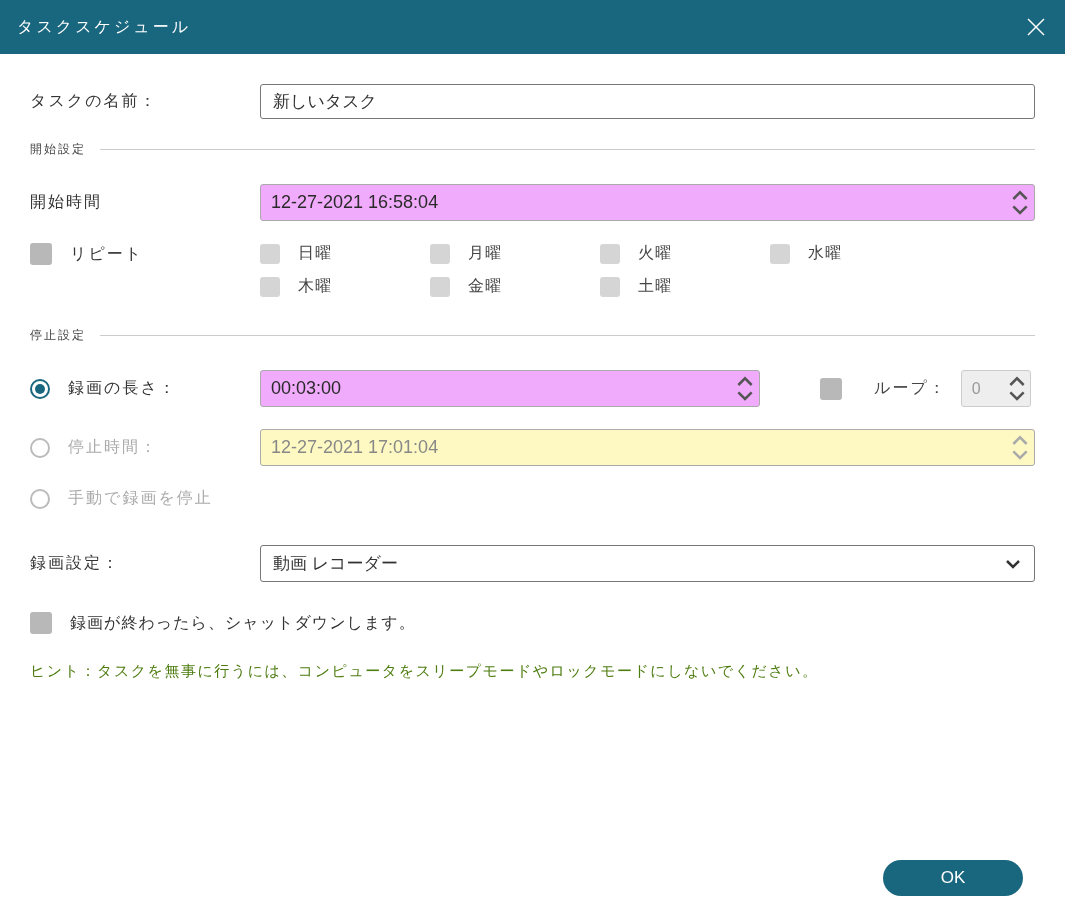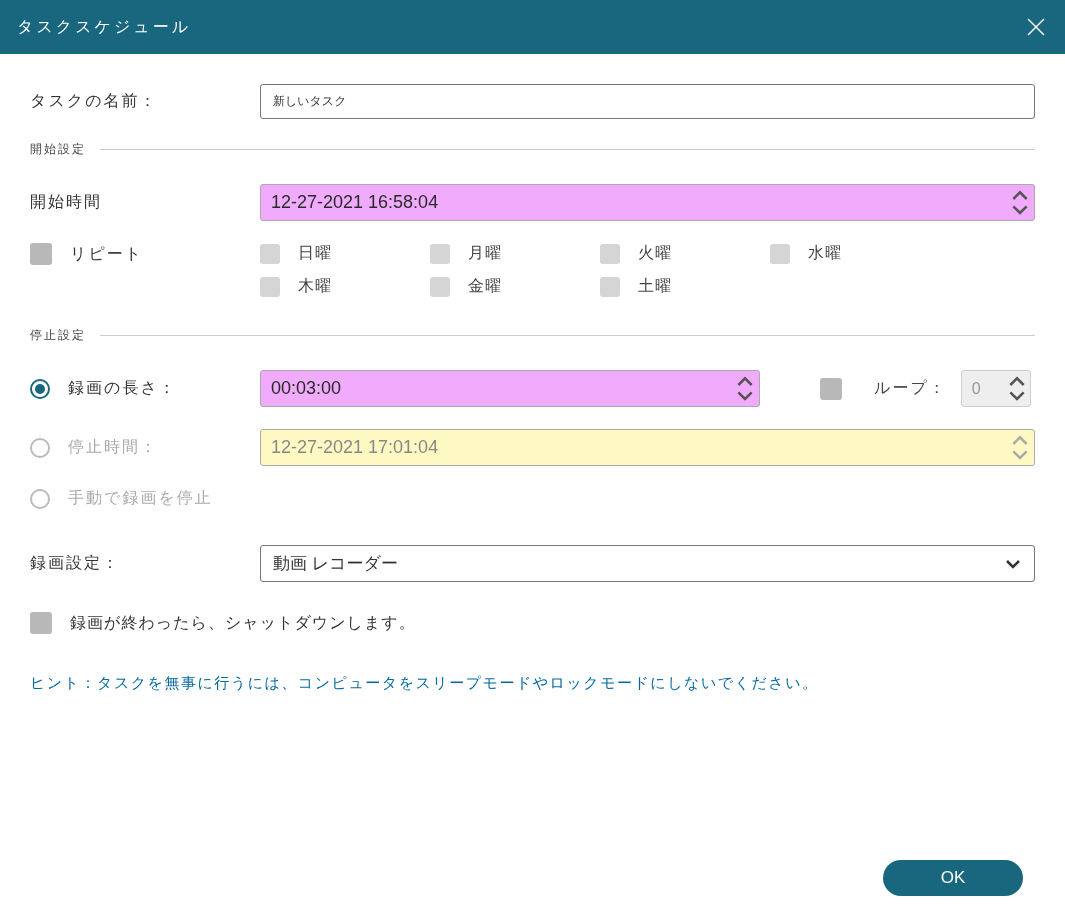--- a/index.html
+++ b/index.html
@@ -8,21 +8,21 @@
     .header { background: #19667f; height: 54px; display: flex; align-items: center; justify-content: space-between; padding: 0 17px; }
     .header-title { color: #fff; font-size: 16px; letter-spacing: 3px; }
     .close-x { width: 24px; height: 24px; cursor: pointer; }
     .close-x svg { stroke: #fff; stroke-width: 1.5; }
     
     .content { padding: 30px 30px 0 30px; }
     
     .row { display: flex; align-items: center; margin-bottom: 22px; }
     .label { width: 230px; font-size: 16px; color: #333; letter-spacing: 2px; }
     
-    .text-input { flex: 1; height: 35px; border: 1px solid #777; border-radius: 3px; padding: 0 12px; font-size: 12px; color: #333; }
+    .text-input { flex: 1; height: 35px; border: 1px solid #777; border-radius: 3px; padding: 0 12px; font-size: 17px; color: #333; }
     
     .section-title { font-size: 12px; color: #444; letter-spacing: 2px; }
     .divider-row { display: flex; align-items: center; margin: 18px 0 26px 0; }
     .divider { flex: 1; height: 1px; background: #ccc; margin-left: 14px; }
     
     .spinner { flex: 1; height: 37px; background: #f0abfc; border: 1px solid #aaa; border-radius: 3px; display: flex; align-items: center; padding: 0 36px 0 10px; position: relative; font-size: 18px; color: #2a2a2a; }
     .spinner.light { background: #fef9c3; color: #888; }
     .spin-btns { position: absolute; right: 4px; top: 2px; bottom: 2px; width: 20px; display: flex; flex-direction: column; justify-content: center; }
     .spin-btns svg { stroke: #555; stroke-width: 1.5; fill: none; cursor: pointer; }
     
@@ -39,21 +39,21 @@
     
     .loop-block { display: flex; align-items: center; margin-left: 60px; }
     .loop-label { font-size: 16px; color: #444; margin: 0 14px 0 14px; letter-spacing: 2px; }
     .loop-input { width: 70px; height: 37px; background: #eee; border: 1px solid #ccc; border-radius: 3px; padding: 0 24px 0 10px; color: #999; font-size: 16px; position: relative; }
     .loop-wrap { position: relative; }
     .loop-wrap .spin-btns { right: 4px; top: 3px; bottom: 3px; }
     
     .select { flex: 1; height: 37px; border: 1px solid #777; border-radius: 3px; display: flex; align-items: center; justify-content: space-between; padding: 8px 12px; font-size: 17px; color: #333; cursor: pointer; }
     .select svg { stroke: #333; stroke-width: 2.5; fill: none; }
     
-    .hint { font-size: 15px; color: #0369a1; letter-spacing: 1.5px; margin-top: 40px; }
+    .hint { font-size: 15px; color: #4d7c0f; letter-spacing: 1.5px; margin-top: 28px; }
     
     .footer { position: absolute; bottom: 24px; right: 42px; }
     .ok-btn { width: 140px; height: 36px; background: #19667f; color: #fff; border: none; border-radius: 20px; font-size: 17px; cursor: pointer; }
     
     .duration-spinner { width: 500px; flex: none; }
   </style>
 </head>
 <body>
 
 <div class="header">

